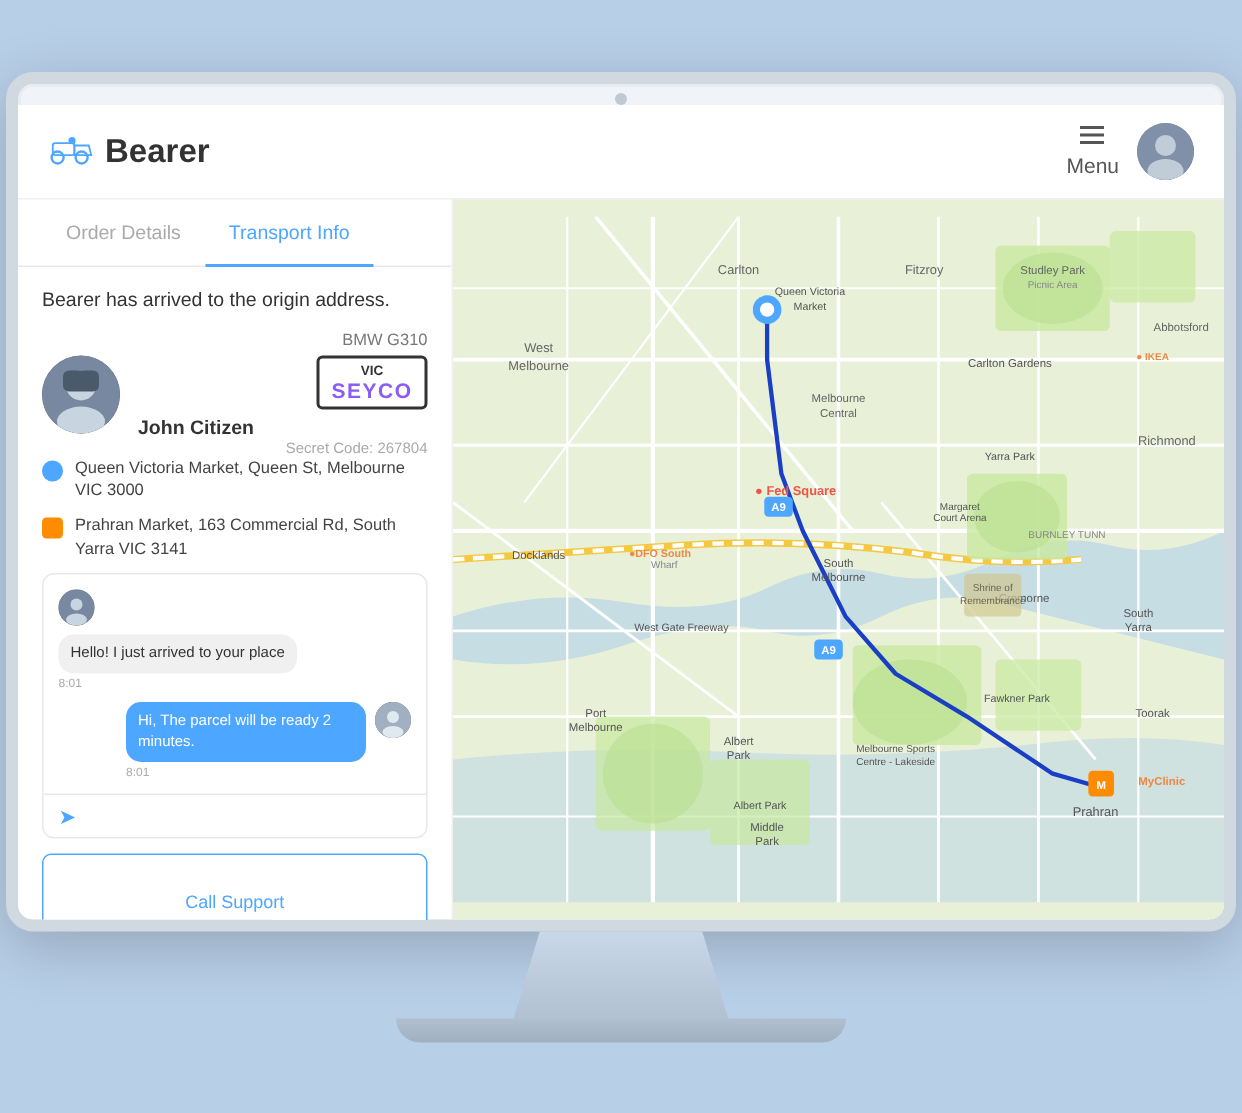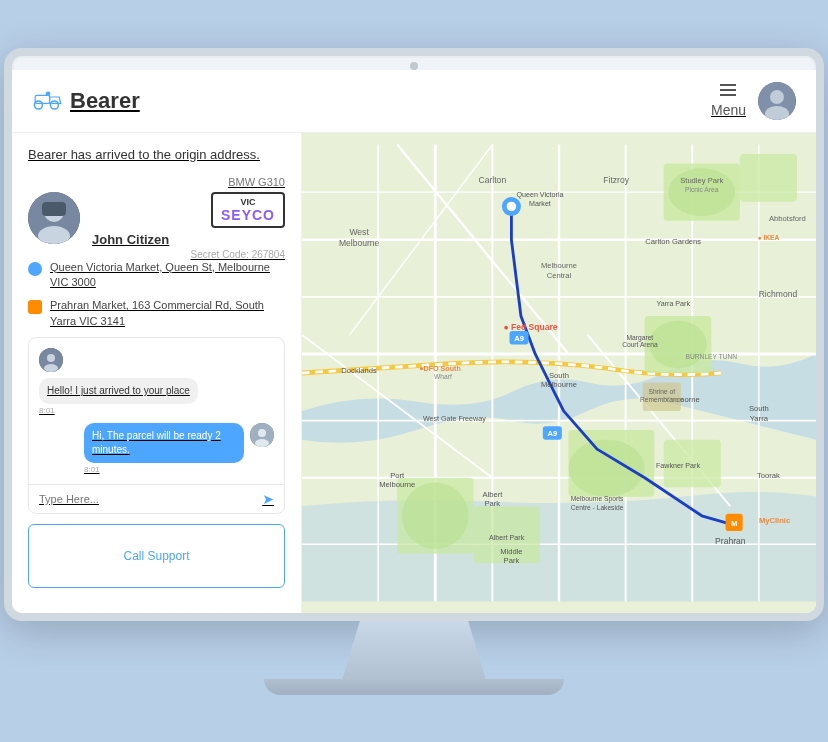--- a/index.html
+++ b/index.html
@@ -20,21 +20,20 @@
     }
 
     .monitor-screen {
       background: #f0f4f8;
       border-radius: 18px;
       border: 8px solid #d0d8e0;
       box-shadow: 0 10px 40px rgba(0,0,0,0.2), inset 0 0 0 2px #e8edf2;
       width: 820px;
       overflow: hidden;
       position: relative;
-      text-decoration: underline;
     }
 
     .monitor-notch {
       width: 8px;
       height: 8px;
       background: #c0c8d0;
       border-radius: 50%;
       margin: 6px auto 0;
     }
 
@@ -442,20 +441,28 @@
               <ellipse cx="19" cy="32" rx="12" ry="8" fill="#c0ccd8"></ellipse>
             </svg>
           </div>
         </div>
       </div>
 
       <div class="main-content">
 
         <div class="left-panel">
 
+          <div class="tabs">
+            <div class="tab">
+              <span>Order Details</span>
+            </div>
+            <div class="tab active">
+              <span>Transport Info</span>
+            </div>
+          </div>
 
           <div class="panel-body">
 
             <p class="status-message">Bearer has arrived to the origin address.</p>
 
             
             <div class="driver-info">
               <div class="driver-avatar">
                 <svg width="52" height="52" viewBox="0 0 52 52" xmlns="http://www.w3.org/2000/svg">
                   <circle cx="26" cy="26" r="26" fill="#7888a0"></circle>
@@ -525,21 +532,20 @@
                     <div class="chat-bubble sent">
                       <span>Hi, The parcel will be ready 2 minutes.</span>
                     </div>
                     <div class="chat-time">8:01</div>
                   </div>
                 </div>
 
               </div>
 
               <div class="chat-input-area">
-                <input class="chat-input" type="text" placeholder="Type Here..." style="">
                 <button class="chat-send-btn">
                   <span>➤</span>
                 </button>
               </div>
             </div>
 
             
             <button class="call-support-btn">
               <span>Call Support</span>
             </button>

